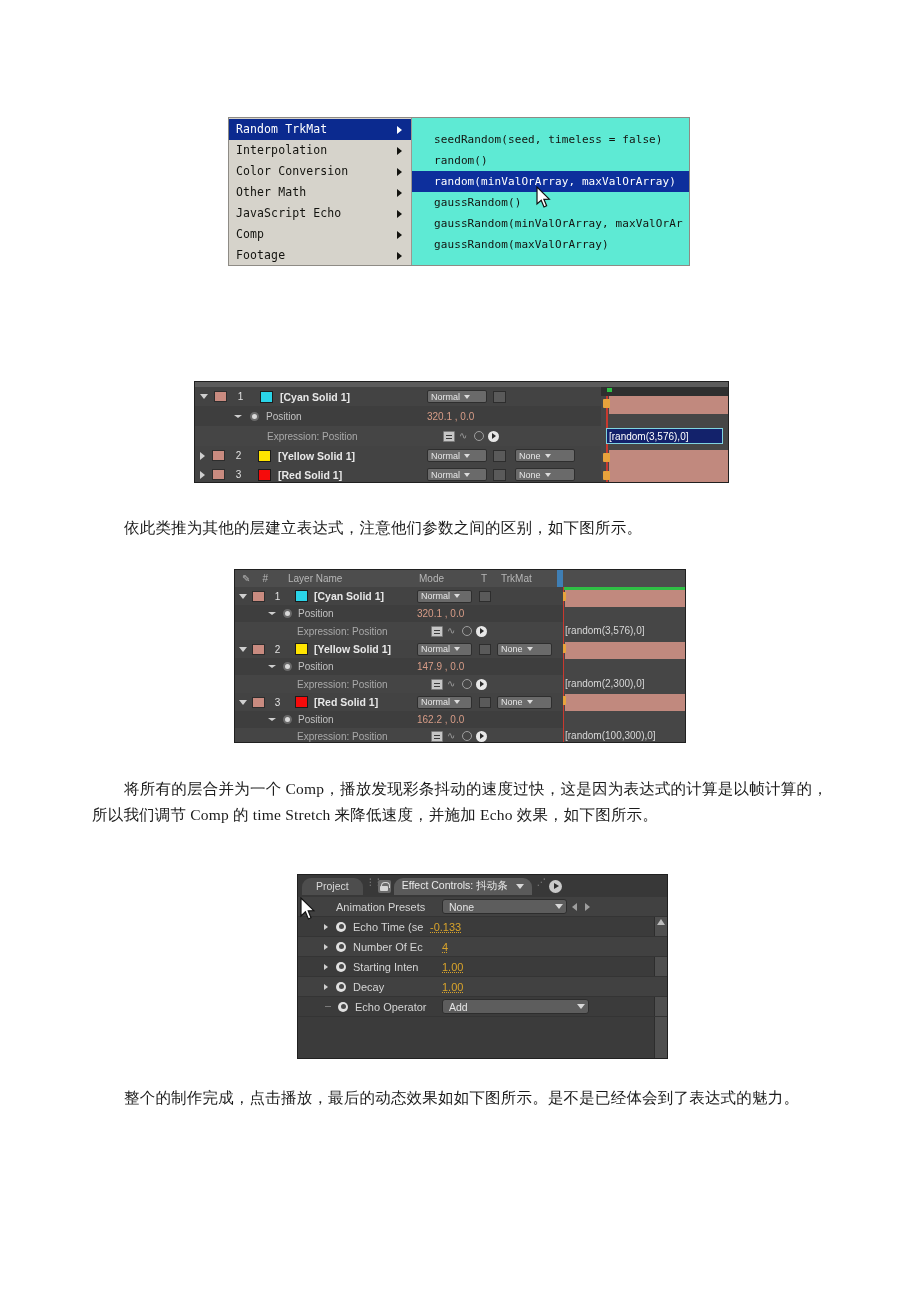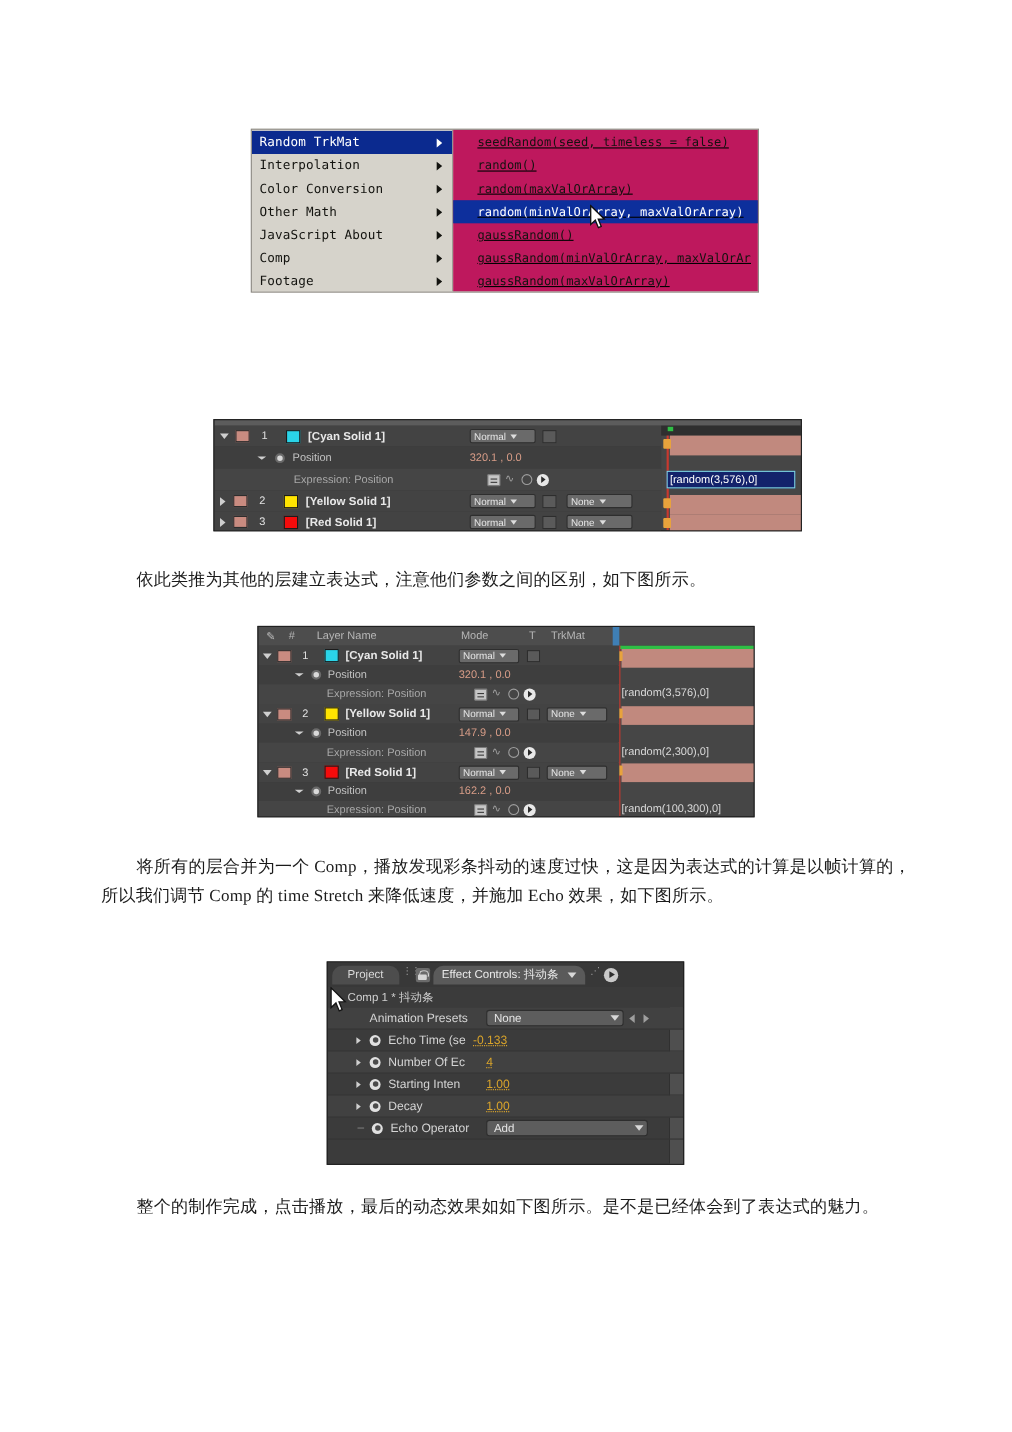--- a/index.html
+++ b/index.html
@@ -37,24 +37,23 @@
     overflow:hidden;
   }
   .menu-col-left {
     width:183px;
     background:#d6d3cb;
     border-right:1px solid #9c9890;
     padding-top:1px;
   }
   .menu-col-right {
     flex:1;
-    background:#be185d;
-    padding-top:1px;
+    background:#5eead4;
+    padding-top:11px;
     position:relative;
-    text-decoration:underline;
   }
   .menu-item {
     height:21px;
     line-height:21px;
     font-size:11.5px;
     color:#13130f;
     padding-left:7px;
     position:relative;
     white-space:nowrap;
     letter-spacing:0.1px;
@@ -175,42 +174,39 @@
       </div>
       <div class="menu-item">
         <span>Color Conversion</span>
         <span class="arrow-r"></span>
       </div>
       <div class="menu-item">
         <span>Other Math</span>
         <span class="arrow-r"></span>
       </div>
       <div class="menu-item">
-        <span>JavaScript About</span>
+        <span>JavaScript Echo</span>
         <span class="arrow-r"></span>
       </div>
       <div class="menu-item">
         <span>Comp</span>
         <span class="arrow-r"></span>
       </div>
       <div class="menu-item">
         <span>Footage</span>
         <span class="arrow-r"></span>
       </div>
     </div>
 
     <div class="menu-col-right">
       <div class="menu-item">
         <span>seedRandom(seed, timeless = false)</span>
       </div>
       <div class="menu-item">
         <span>random()</span>
-      </div>
-      <div class="menu-item">
-        <span>random(maxValOrArray)</span>
       </div>
       <div class="menu-item sel">
         <span>random(minValOrArray, maxValOrArray)</span>
       </div>
       <div class="menu-item">
         <span>gaussRandom()</span>
       </div>
       <div class="menu-item">
         <span>gaussRandom(minValOrArray, maxValOrAr</span>
       </div>
@@ -431,41 +427,38 @@
         <span class="ic-play"></span>
       </span>
     </div>
     <div class="expr-plain" style="left:330px;top:160px;">[random(100,300),0]</div>
   </div>
 
   <div class="para" style="left:92px; top:776px; width:736px;">
     <span class="indent"></span><span>将所有的层合并为一个 Comp，播放发现彩条抖动的速度过快，这是因为表达式的计算是以帧计算的，所以我们调节 Comp 的 time Stretch 来降低速度，并施加 Echo 效果，如下图所示。</span>
   </div>
 
-  <div class="ae" style="left:297px; top:874px; width:325px; height:185px; background:#3b3b3b;">
+  <div class="ae" style="left:297px; top:874px; width:371px; height:185px; background:#3b3b3b;">
 
     <div class="fx-tabbar">
       <div class="fx-tab">
         <span>Project</span>
       </div>
       <span class="fx-grip">⋮⋮</span>
       <span class="fx-lock"></span>
       <div class="fx-tab active" style="padding:0 8px;">
         <span>Effect Controls: 抖动条</span>
         <span style="display:inline-block;width:0;height:0;border-left:4px solid transparent;border-right:4px solid transparent;border-top:5px solid #d8d8d8;margin-left:8px;"></span>
       </div>
       <span class="fx-grip" style="margin-left:2px;">⋰</span>
       <span style="width:13px;height:13px;border-radius:50%;background:#c9c9c9;position:relative;">
         <span style="position:absolute;left:5px;top:3px;border-left:5px solid #2c2c2c;border-top:3.5px solid transparent;border-bottom:3.5px solid transparent;"></span>
       </span>
     </div>
 
-    <div class="fx-subtitle">
-      <span style="margin-left:12px;">Comp 1 * 抖动条</span>
-    </div>
 
     <div class="fx-scroll" style="top:41px;height:144px;">
       <span class="fx-scroll-up"></span>
     </div>
 
 
     <div class="fx-row alt">
       <span class="fx-name" style="margin-left:38px;">Animation Presets</span>
       <span class="fx-dd" style="position:absolute;left:144px;width:125px;">
         <span>None</span>

